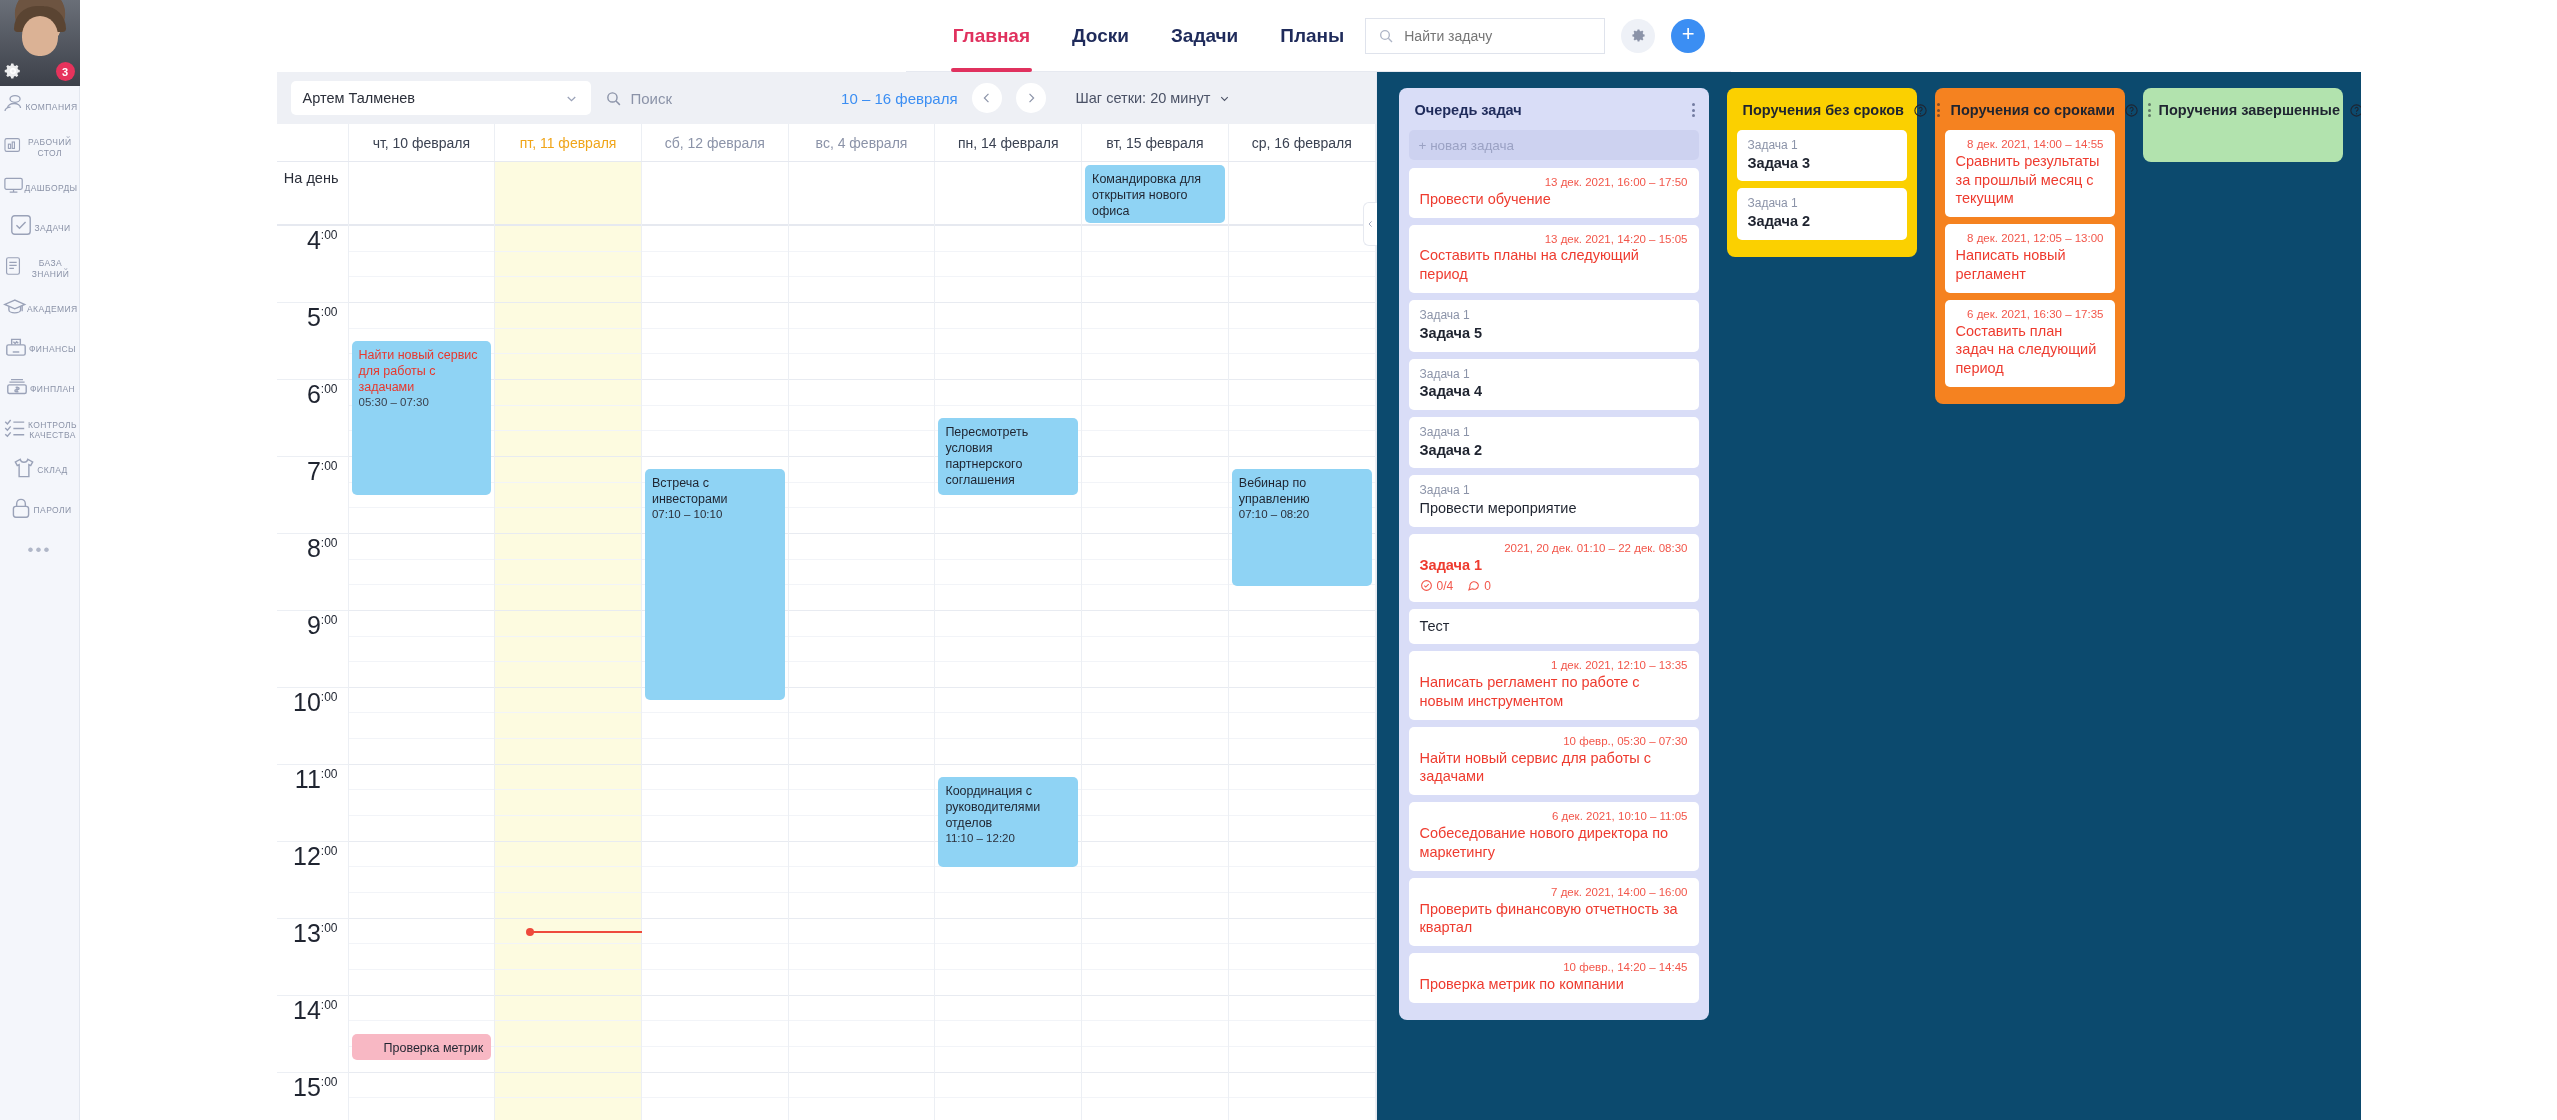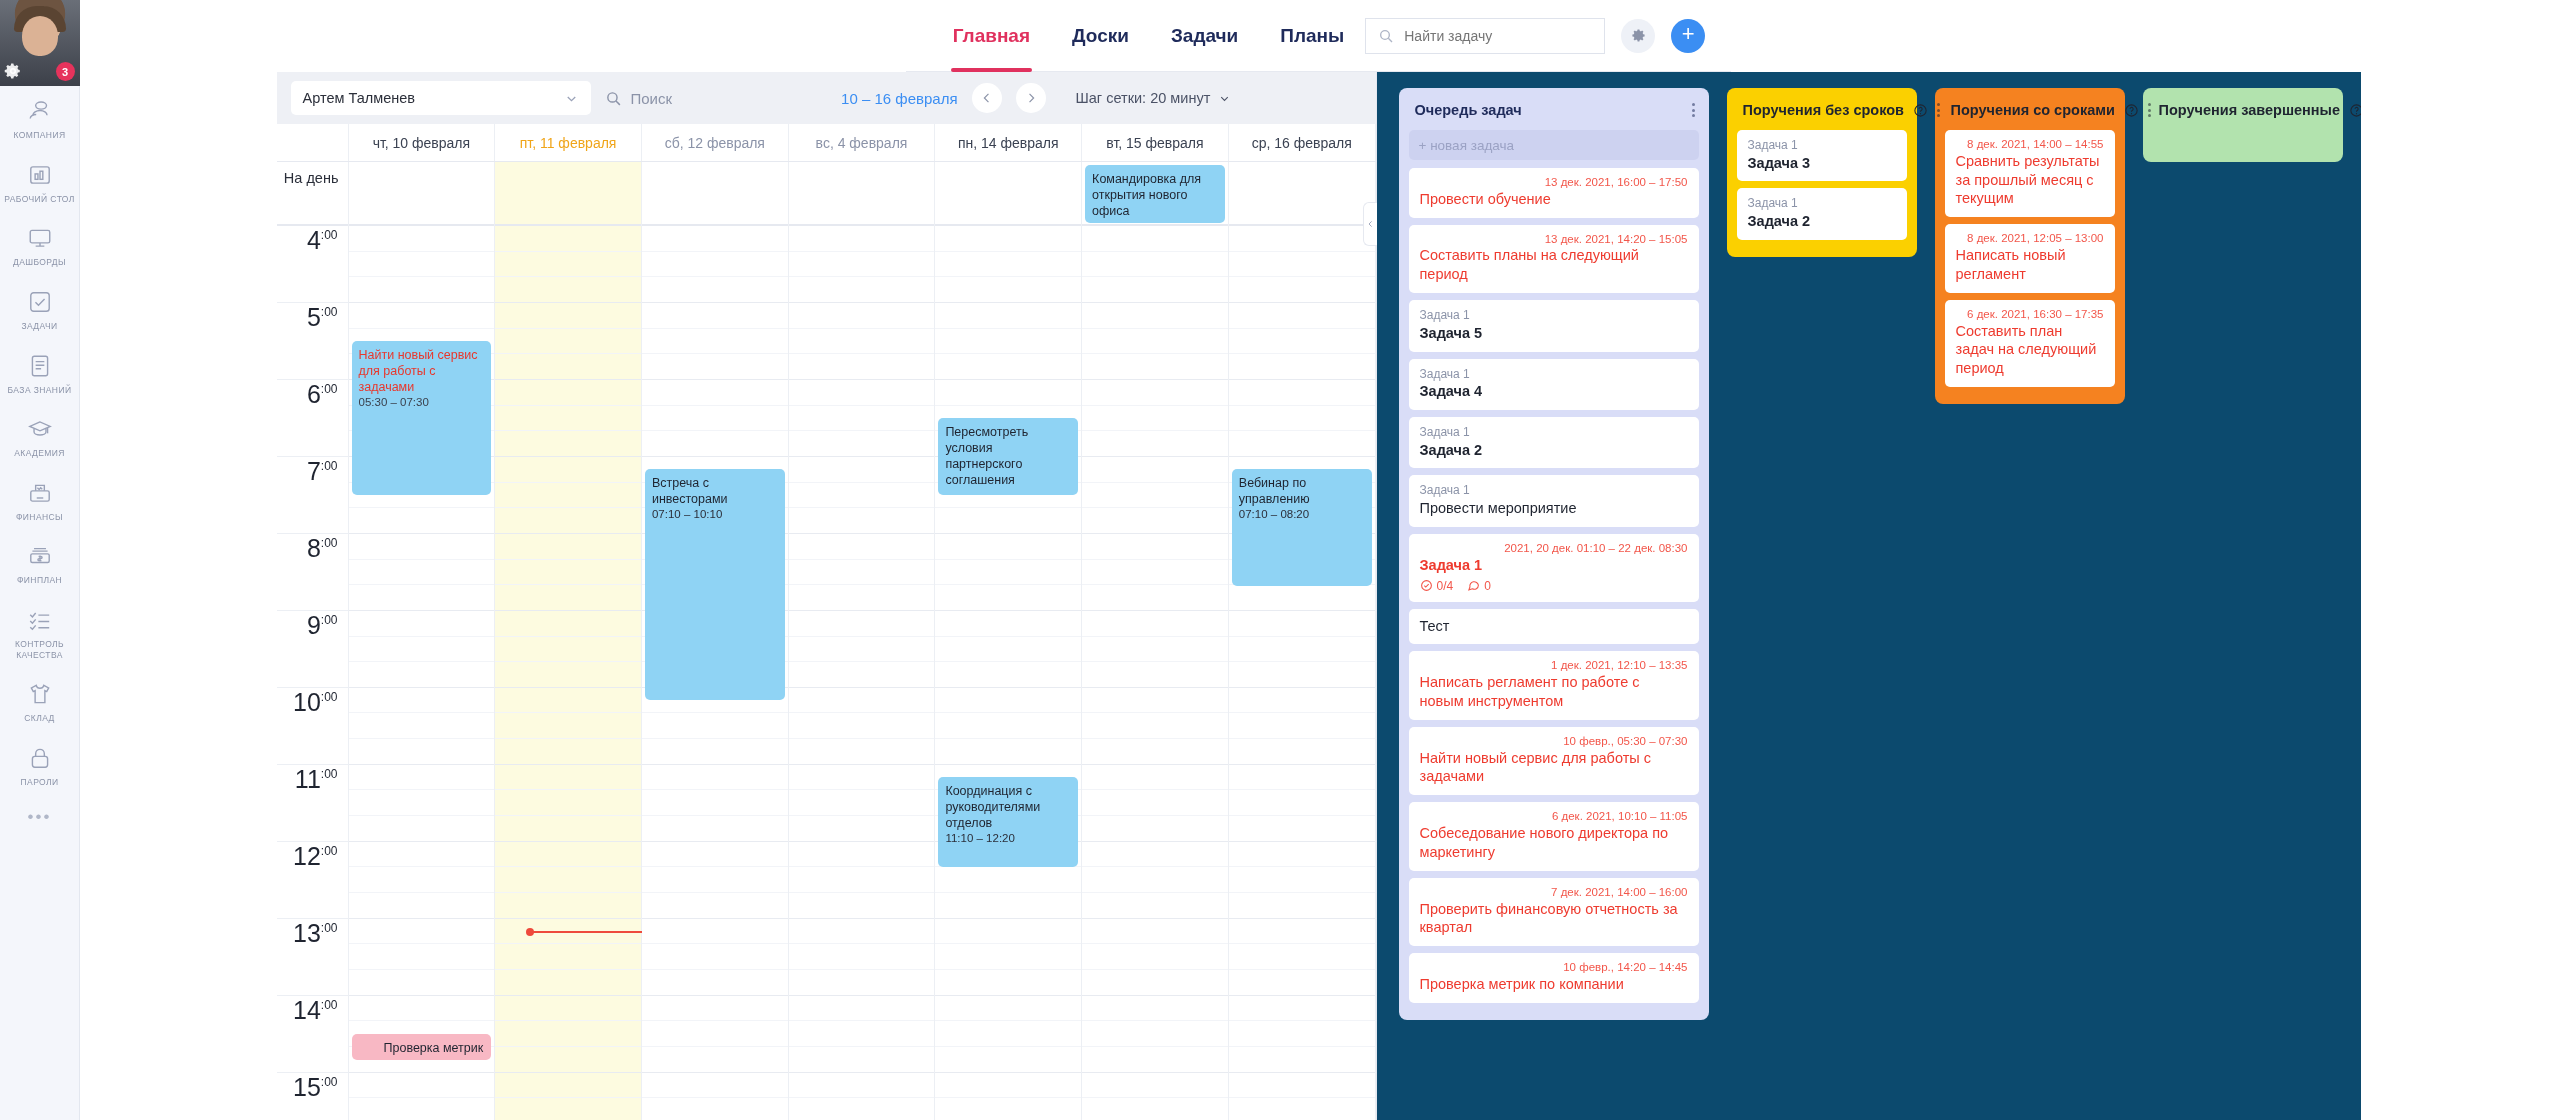--- a/index.html
+++ b/index.html
@@ -45,23 +45,24 @@
     color: #ffffff; z-index: 4;
   }
   #avatar-badge {
     position: absolute; right: 5px; bottom: 5px; z-index: 4;
     min-width: 19px; height: 19px; border-radius: 50%;
     background: #e6335c; color: #fff;
     font-size: 11px; font-weight: bold;
     display: flex; align-items: center; justify-content: center;
   }
   .rail-item {
-    width: 80px; padding: 12px 2px 9px;
-    display: flex; flex-direction: column; align-items: center;
+    width: 80px; padding: 5px 2px 9px;
+    display: flex; flex-direction: row; align-items: center;
     cursor: pointer;
+    justify-content: center;
   }
   .rail-icon { width: 26px; height: 26px; color: #9aa2b8; display:block; }
   .rail-label {
     margin-top: 6px; font-size: 8.5px; letter-spacing: .4px;
     color: #8b93a8; text-align: center; line-height: 1.25;
     text-transform: uppercase; white-space: pre-line;
   }
   #rail-more {
     margin-top: 10px; color: #b0b7c8; font-size: 17px; letter-spacing: 2px;
     cursor: pointer;

